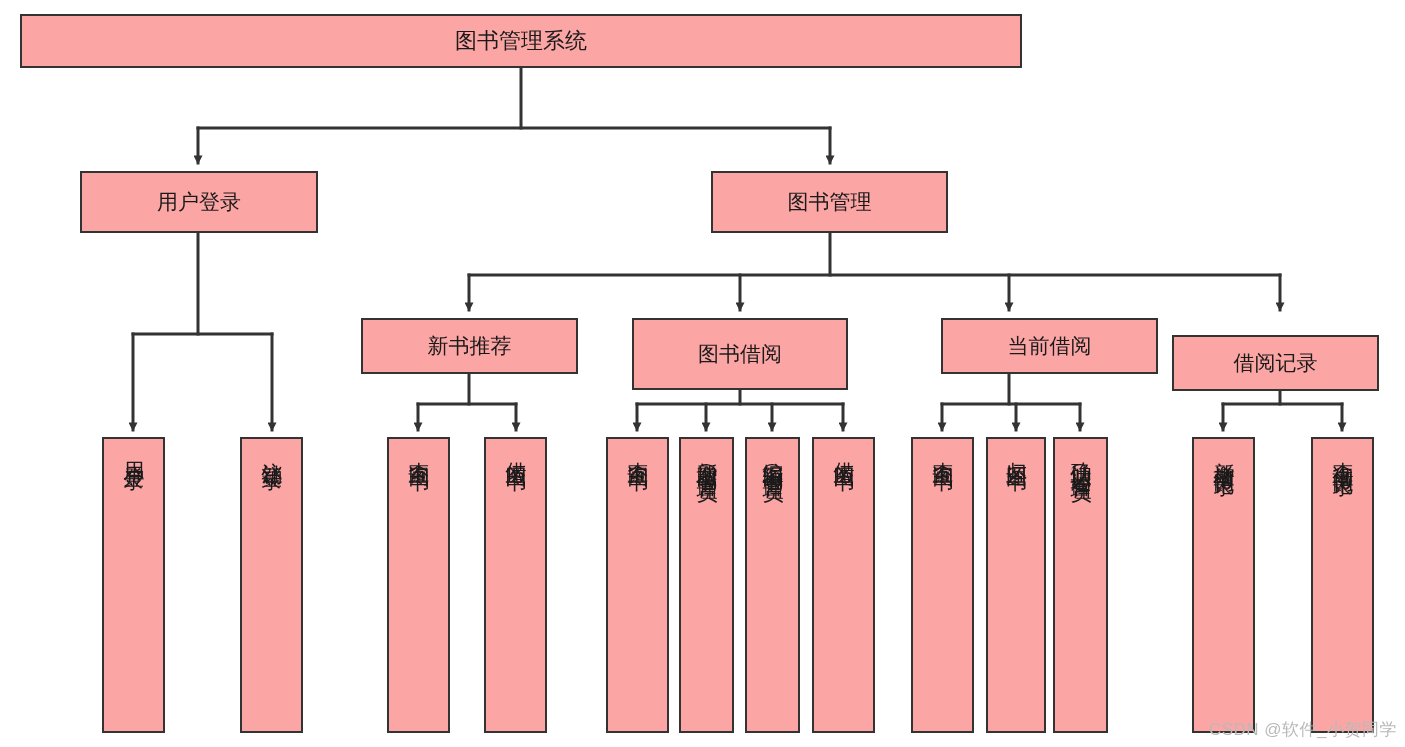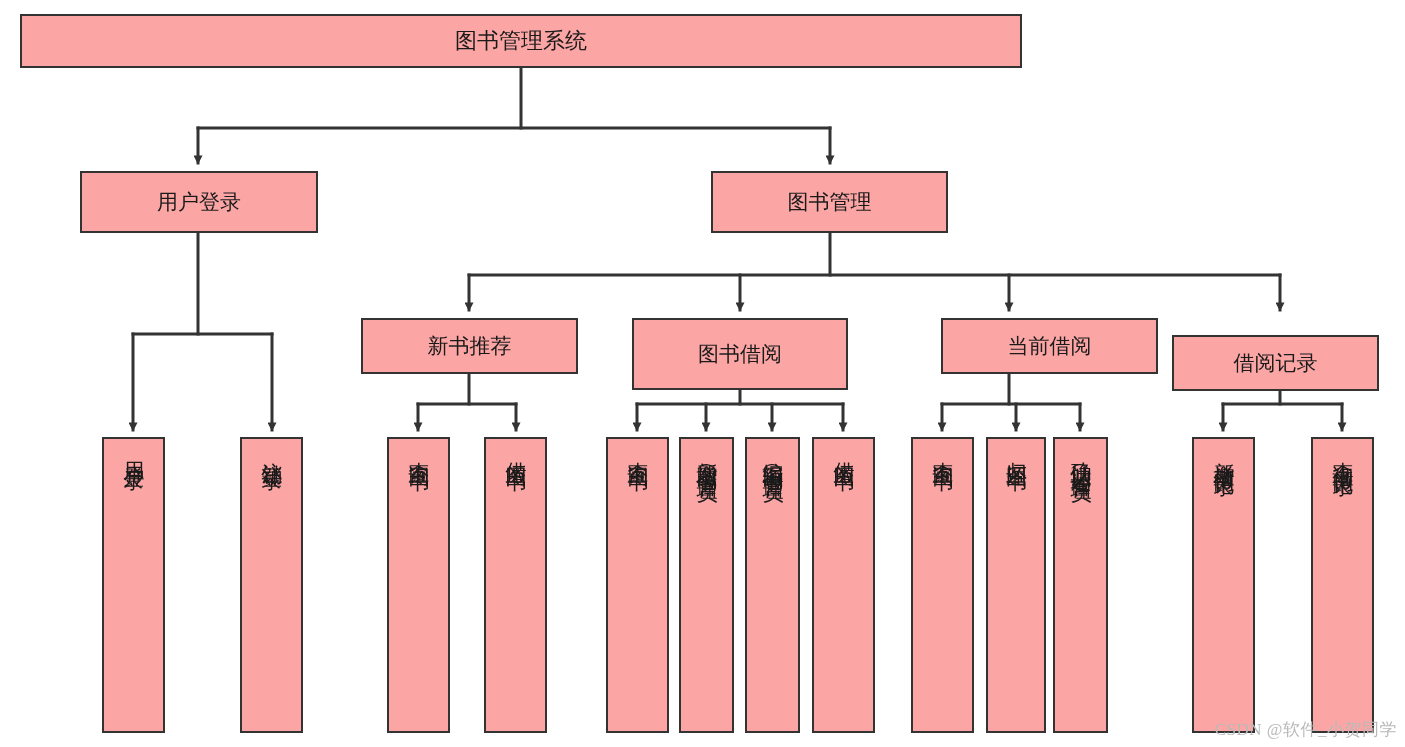--- a/index.html
+++ b/index.html
@@ -67,21 +67,21 @@
   }
   .watermark {
     position: absolute;
     right: 8px;
     bottom: 6px;
     font-size: 17px;
     color: #b9b9b9;
     letter-spacing: 0.5px;
     z-index: 5;
     white-space: nowrap;
-    font-family: Liberation Serif, serif;
+    font-family: Liberation Sans, sans-serif;
   }
 </style>
 </head>
 <body>
 
 <div id="canvas">
 
   <svg id="edges" viewBox="0 0 1405 747" width="1405" height="747" aria-hidden="true">
     <defs>
       <marker id="arrowhead" markerWidth="9" markerHeight="9" refX="7.6" refY="4.5" orient="auto" markerUnits="userSpaceOnUse">

